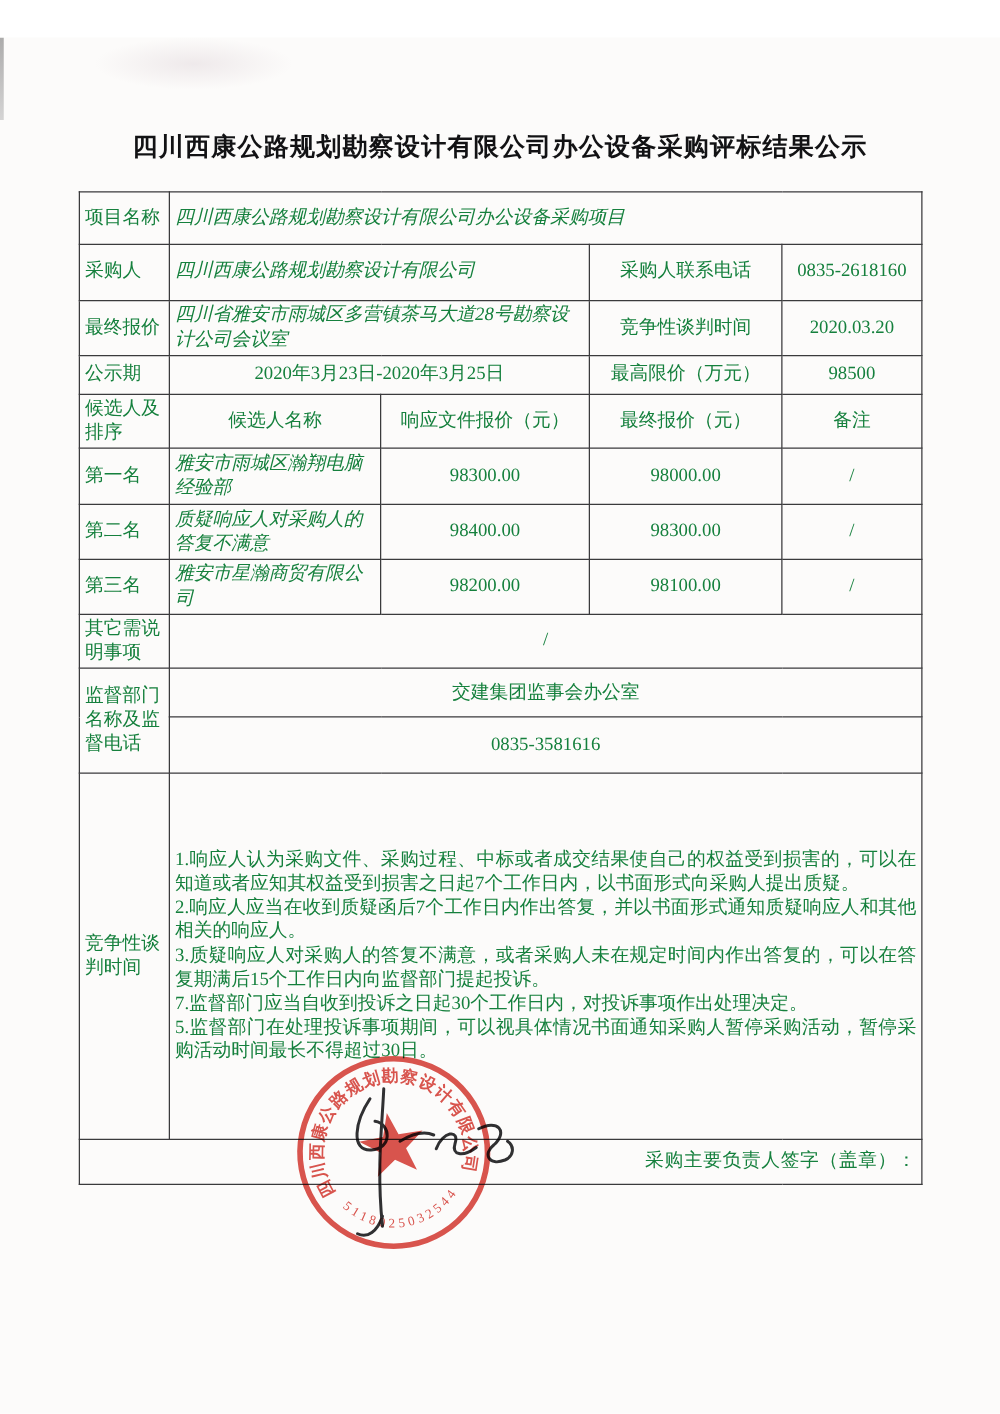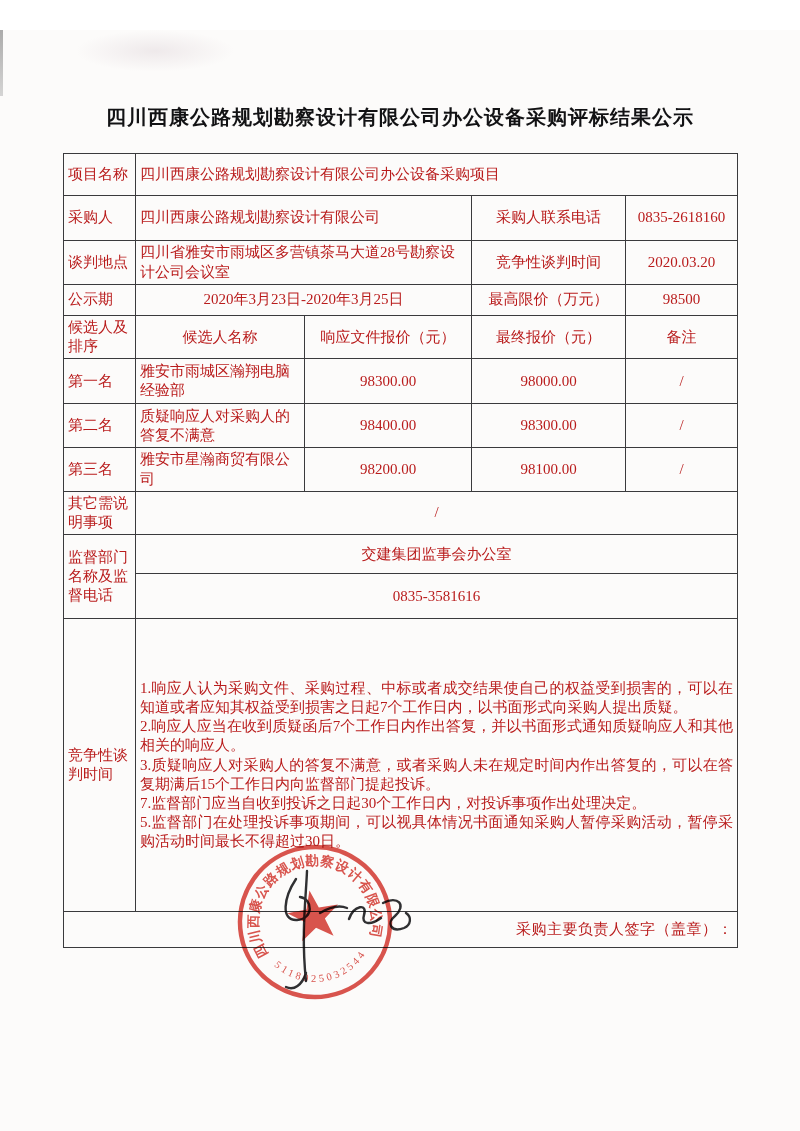--- a/index.html
+++ b/index.html
@@ -27,26 +27,26 @@
     text-align:center;font-size:20px;font-weight:bold;
     letter-spacing:1px;color:#121214;
   }
   table.doc{
     position:absolute;left:63px;top:123px;width:674px;
     border-collapse:collapse;table-layout:fixed;z-index:1;
   }
   table.doc td{
     border:1.6px solid #3a3a3c;
     vertical-align:middle;
-    font-size:15px;line-height:1.28;color:#b91c1c;
+    font-size:15px;line-height:1.28;color:#15803d;
     padding:2px 4px;overflow:hidden;
   }
   td.lbl{text-align:left;padding:2px 2px 2px 5px;}
   td.lbl-c{text-align:left;padding:2px 2px;}
-  td.left{text-align:left;padding:2px 7px;}
+  td.left{text-align:left;padding:2px 7px;font-style:italic;}
   td.center{text-align:center;}
   td.notice{
     text-align:justify;padding:4px 4px 4px 7px;
     font-size:14.7px;line-height:1.27;
   }
   td.sig-cell{text-align:right;padding:2px 2px 2px 7px;letter-spacing:0.5px;}
   .slash{font-size:16px;}
   
   .seal{
     position:absolute;left:233px;top:810px;width:164px;height:164px;
@@ -89,21 +89,21 @@
     </tr>
 
     <tr style="height:45px">
       <td class="lbl">采购人</td>
       <td class="left" colspan="2">四川西康公路规划勘察设计有限公司</td>
       <td class="center">采购人联系电话</td>
       <td class="center">0835-2618160</td>
     </tr>
 
     <tr style="height:44px">
-      <td class="lbl">谈判地点</td>
+      <td class="lbl">最终报价</td>
       <td class="left" colspan="2">四川省雅安市雨城区多营镇茶马大道28号勘察设计公司会议室</td>
       <td class="center">竞争性谈判时间</td>
       <td class="center">2020.03.20</td>
     </tr>
 
     <tr style="height:31px">
       <td class="lbl">公示期</td>
       <td class="center" colspan="2">2020年3月23日-2020年3月25日</td>
       <td class="center">最高限价（万元）</td>
       <td class="center">98500</td>

